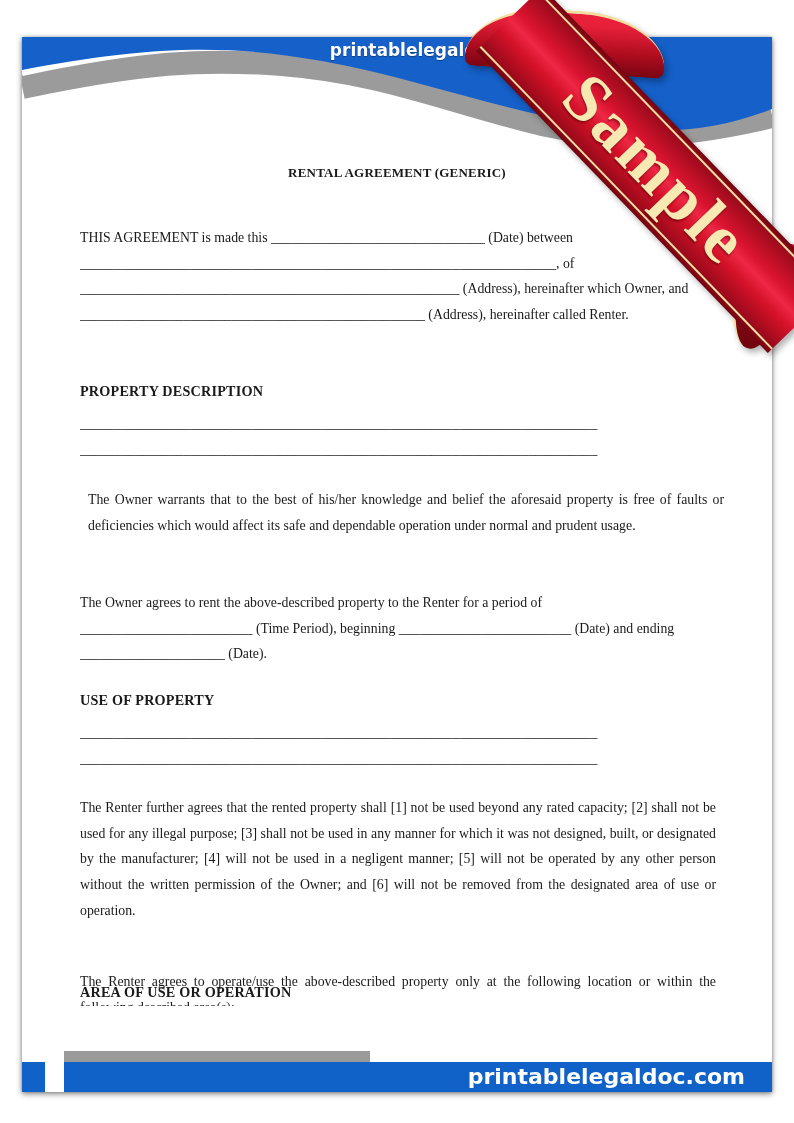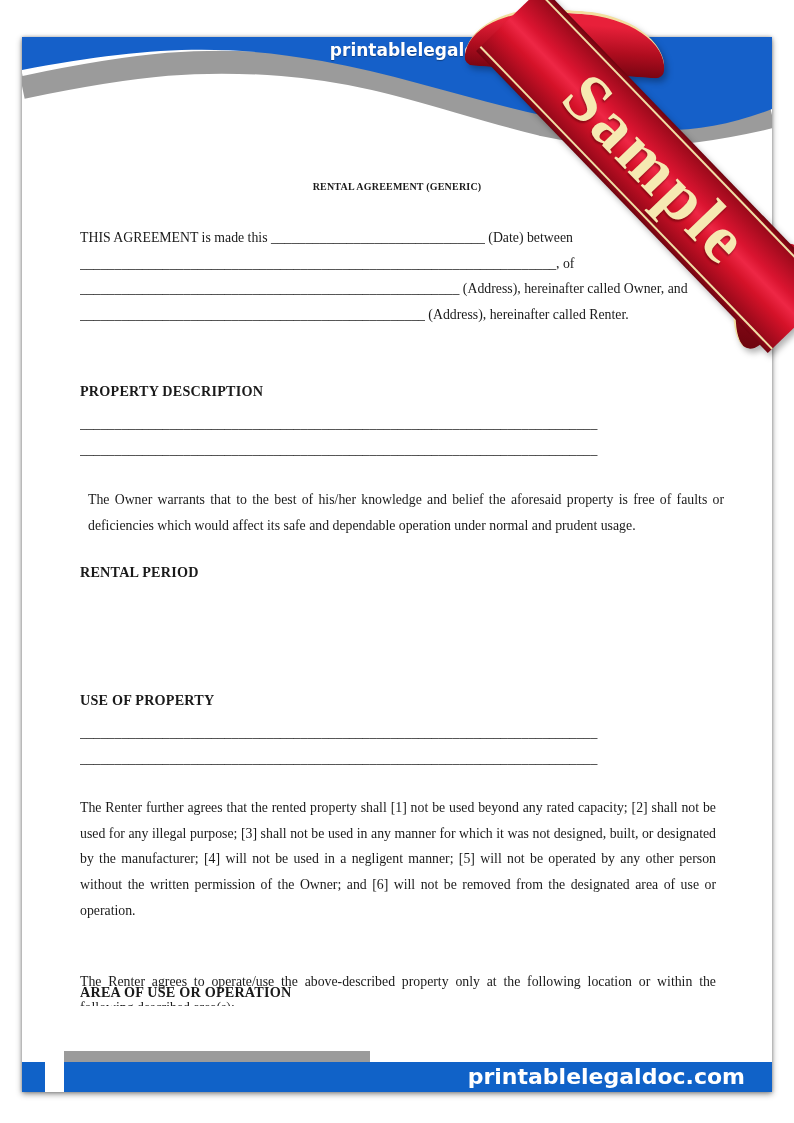--- a/index.html
+++ b/index.html
@@ -14,22 +14,22 @@
   }
   
   .header-wave{position:absolute;left:0;top:0;width:750px;height:150px;}
   .brand-header{
     position:absolute;left:0;top:3px;width:100%;text-align:center;padding-left:80px;box-sizing:border-box;
     font-family:"DejaVu Sans", sans-serif;font-weight:bold;font-size:17px;color:#ffffff;
     text-shadow:0 1px 1px rgba(0,0,0,.35);letter-spacing:0px;
   }
   
   .doc-title{
-    position:absolute;left:57px;top:144px;width:636px;text-align:center;
-    font-weight:bold;font-size:10px;letter-spacing:.2px;
+    position:absolute;left:57px;top:128px;width:636px;text-align:center;
+    font-weight:bold;font-size:13px;letter-spacing:.2px;
   }
   .block{position:absolute;left:58px;width:636px;font-size:13.8px;line-height:25.7px;}
   .block.nowrap div{white-space:nowrap;overflow:hidden;}
   .justified{text-align:justify;}
   .sec-heading{position:absolute;left:58px;width:636px;font-size:14.2px;letter-spacing:.2px;font-weight:bold;}
   .clip{overflow:hidden;}
   
   .footer-gray{position:absolute;left:42px;top:1014px;width:306px;height:11px;background:#9b9b9b;}
   .footer-blue{
     position:absolute;left:0px;top:1025px;width:750px;height:30px;background:#1062c8;
@@ -84,32 +84,36 @@
         <path d="M0,0 H750 V72 C690,95 640,99 560,86 C470,71 390,40 300,24 C200,6 120,10 0,33 Z" fill="#1560c9"></path>
       </svg>
       <div class="brand-header">printablelegaldoc.com</div>
     </div>
 
     <div class="doc-title">RENTAL AGREEMENT (GENERIC)</div>
 
     <div class="block nowrap" style="top:188px;">
       <div>THIS AGREEMENT is made this _______________________________ (Date) between</div>
       <div>_____________________________________________________________________, of</div>
-      <div>_______________________________________________________ (Address), hereinafter called Owner, and</div>
+      <div>_______________________________________________________ (Address), hereinafter which Owner, and</div>
       <div>__________________________________________________ (Address), hereinafter called Renter.</div>
     </div>
 
     <div class="sec-heading" style="top:346px;">PROPERTY DESCRIPTION</div>
     <div class="block nowrap" style="top:374px;">
       <div>___________________________________________________________________________</div>
       <div>___________________________________________________________________________</div>
     </div>
     <div class="block justified" style="top:450px;margin-left:8px;">The Owner warrants that to the best of his/her knowledge and belief the aforesaid property is free of faults or deficiencies which would affect its safe and dependable operation under normal and prudent usage.</div>
 
-    <div class="sec-heading" style="top:527px;">RENTAL PERIOD</div>
+    <div class="block nowrap" style="top:553px;">
+      <div>The Owner agrees to rent the above-described property to the Renter for a period of</div>
+      <div>_________________________ (Time Period), beginning _________________________ (Date) and ending</div>
+      <div>_____________________ (Date).</div>
+    </div>
 
     <div class="sec-heading" style="top:655px;">USE OF PROPERTY</div>
     <div class="block nowrap" style="top:683px;">
       <div>___________________________________________________________________________</div>
       <div>___________________________________________________________________________</div>
     </div>
     <div class="block justified" style="top:758px;">The Renter further agrees that the rented property shall [1] not be used beyond any rated capacity; [2] shall not be used for any  illegal purpose; [3] shall not be used in any manner for which it was not designed, built, or designated by the manufacturer; [4] will not be used in a negligent manner; [5] will not be operated by any other person without the written permission of the Owner; and [6] will not be removed from the designated area of use or operation.</div>
 
     <div class="sec-heading" style="top:924px;margin-top:23px;">AREA OF USE OR OPERATION</div>
     <div class="block justified clip" style="top:932px;height:37px;">The Renter agrees to operate/use the above-described property only at the following location or within the following described area(s):</div>

